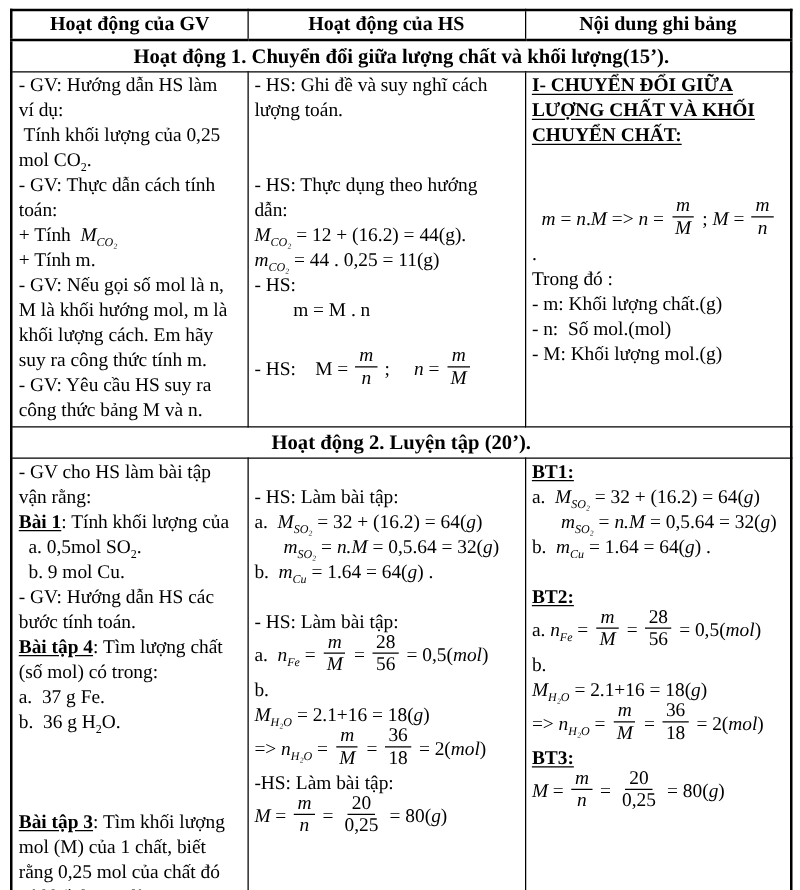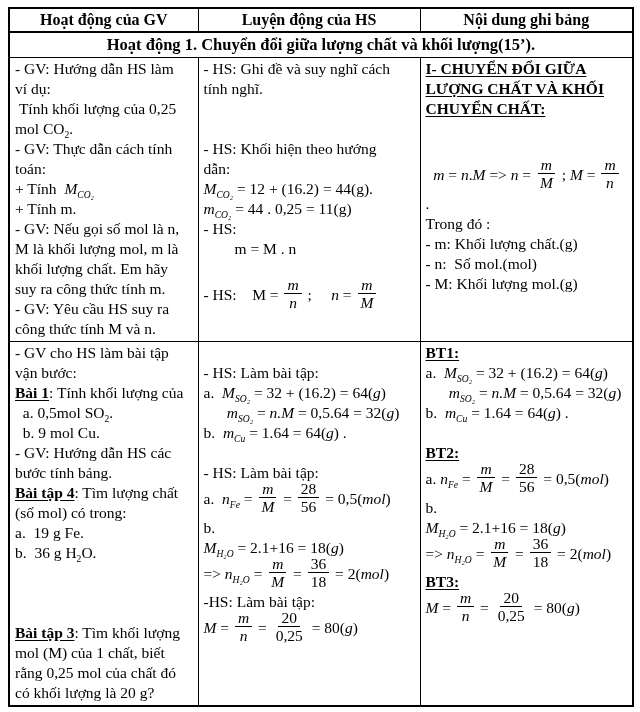--- a/index.html
+++ b/index.html
@@ -60,53 +60,53 @@
 <div class="page">
   <table class="doc">
     <colgroup>
       <col style="width:189px">
       <col style="width:222px">
       <col style="width:213px">
     </colgroup>
     <tbody>
       <tr>
         <th>Hoạt động của GV</th>
-        <th>Luyện động của HS</th>
+        <th>Hoạt động của HS</th>
         <th>Nội dung ghi bảng</th>
       </tr>
 
       <tr class="section">
         <td colspan="3">Hoạt động 1.  Chuyển đổi giữa lượng chất và khối lượng(15’).</td>
       </tr>
       <tr>
         <td>
           <div>
               <div class="line">- GV: Hướng dẫn HS làm</div>
               <div class="line">ví dụ:</div>
               <div class="line"> Tính khối lượng của 0,25</div>
               <div class="line">mol CO<sub>2</sub>.</div>
               <div class="line">- GV: Thực dẫn cách tính</div>
               <div class="line">toán:</div>
               <div class="line">+ Tính  <i>M</i><sub><i>CO₂</i></sub></div>
               <div class="line">+ Tính m.</div>
               <div class="line">- GV: Nếu gọi số mol là n,</div>
-              <div class="line">M là khối lượng mol, m là</div>
-              <div class="line">khối lượng chất. Em hãy</div>
+              <div class="line">M là khối hướng mol, m là</div>
+              <div class="line">khối lượng cách. Em hãy</div>
               <div class="line">suy ra công thức tính m.</div>
               <div class="line">- GV: Yêu cầu HS suy ra</div>
-              <div class="line">công thức tính M và n.</div>
+              <div class="line">công thức bảng M và n.</div>
             </div>
         </td>
         <td>
           <div>
               <div class="line">- HS: Ghi đề và suy nghĩ cách</div>
-              <div class="line">tính nghĩ.</div>
+              <div class="line">lượng toán.</div>
               <div class="line"></div>
               <div class="line"></div>
-              <div class="line">- HS: Khối hiện theo hướng</div>
+              <div class="line">- HS: Thực dụng theo hướng</div>
               <div class="line">dẫn:</div>
               <div class="line"><i>M</i><sub><i>CO₂</i></sub> = 12 + (16.2) = 44(g).</div>
               <div class="line"><i>m</i><sub><i>CO₂</i></sub> = 44 . 0,25 = 11(g)</div>
               <div class="line">- HS:</div>
               <div class="line">        m = M . n</div>
               <div class="line"></div>
               <div class="line">- HS:    M = <span class="frac"><span class="fn"><i>m</i></span><span class="fd"><i>n</i></span></span> ;     <i>n</i> = <span class="frac"><span class="fn"><i>m</i></span><span class="fd"><i>M</i></span></span></div>
             </div>
         </td>
         <td>
@@ -118,33 +118,36 @@
               <div class="line"></div>
               <div class="line">  <i>m</i> = <i>n</i>.<i>M</i> =&gt; <i>n</i> = <span class="frac"><span class="fn"><i>m</i></span><span class="fd"><i>M</i></span></span> ; <i>M</i> = <span class="frac"><span class="fn"><i>m</i></span><span class="fd"><i>n</i></span></span> .</div>
               <div class="line">Trong đó :</div>
               <div class="line">- m: Khối lượng chất.(g)</div>
               <div class="line">- n:  Số mol.(mol)</div>
               <div class="line">- M: Khối lượng mol.(g)</div>
             </div>
         </td>
       </tr>
 
+      <tr class="section">
+        <td colspan="3">Hoạt động 2. Luyện tập (20’).</td>
+      </tr>
       <tr>
         <td>
           <div>
               <div class="line">- GV cho HS làm bài tập</div>
-              <div class="line">vận bước:</div>
+              <div class="line">vận rằng:</div>
               <div class="line"><b><u>Bài 1</u></b>: Tính khối lượng của</div>
               <div class="line">  a. 0,5mol SO<sub>2</sub>.</div>
               <div class="line">  b. 9 mol Cu.</div>
               <div class="line">- GV: Hướng dẫn HS các</div>
-              <div class="line">bước tính bảng.</div>
+              <div class="line">bước tính toán.</div>
               <div class="line"><b><u>Bài tập 4</u></b>: Tìm lượng chất</div>
               <div class="line">(số mol) có trong:</div>
-              <div class="line">a.  19 g Fe.</div>
+              <div class="line">a.  37 g Fe.</div>
               <div class="line">b.  36 g H<sub>2</sub>O.</div>
               <div class="line"></div>
               <div class="line"></div>
               <div class="line"></div>
               <div class="line"><b><u>Bài tập 3</u></b>: Tìm khối lượng</div>
               <div class="line">mol (M) của 1 chất, biết</div>
               <div class="line">rằng 0,25 mol của chất đó</div>
               <div class="line">có khối lượng là 20 g?</div>
             </div>
         </td>

